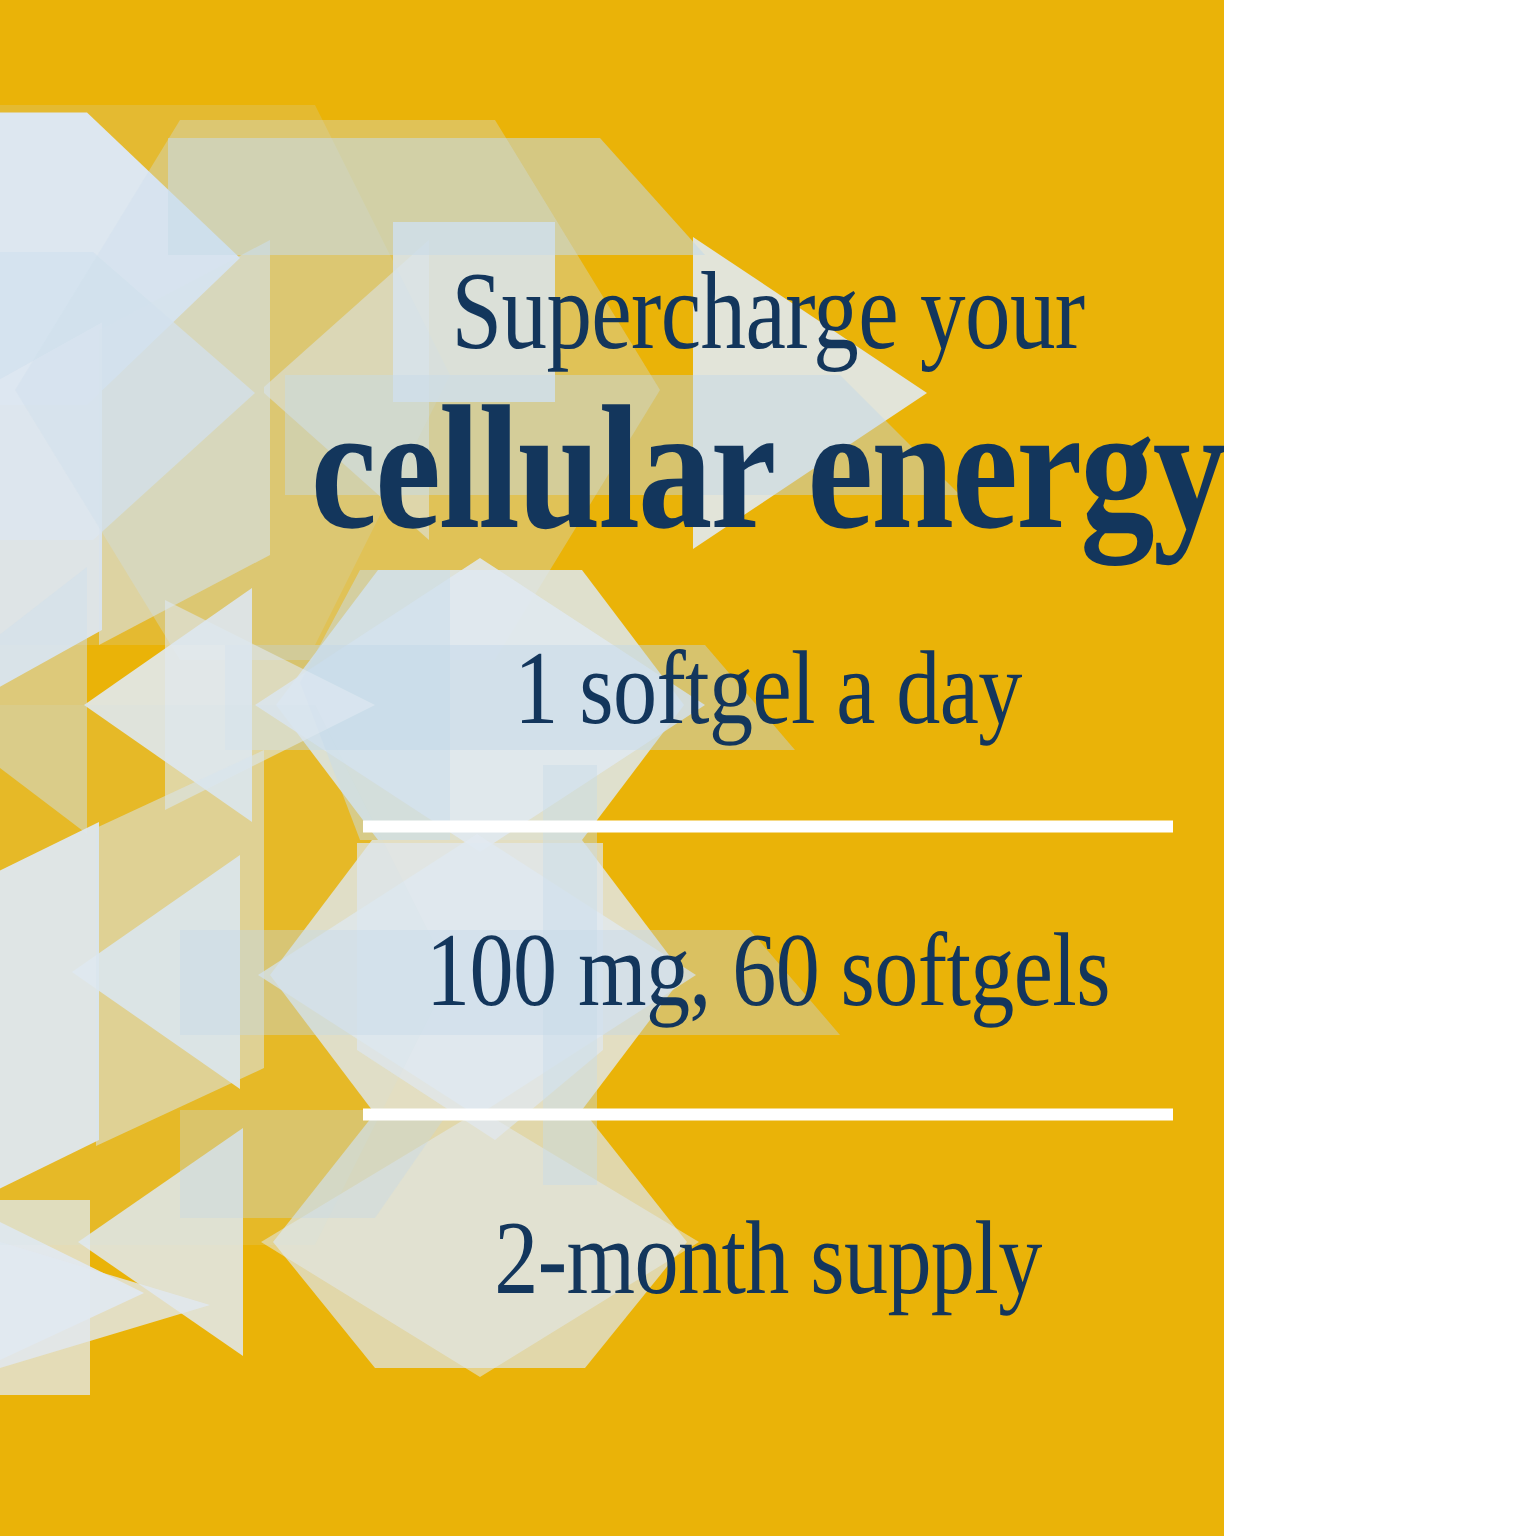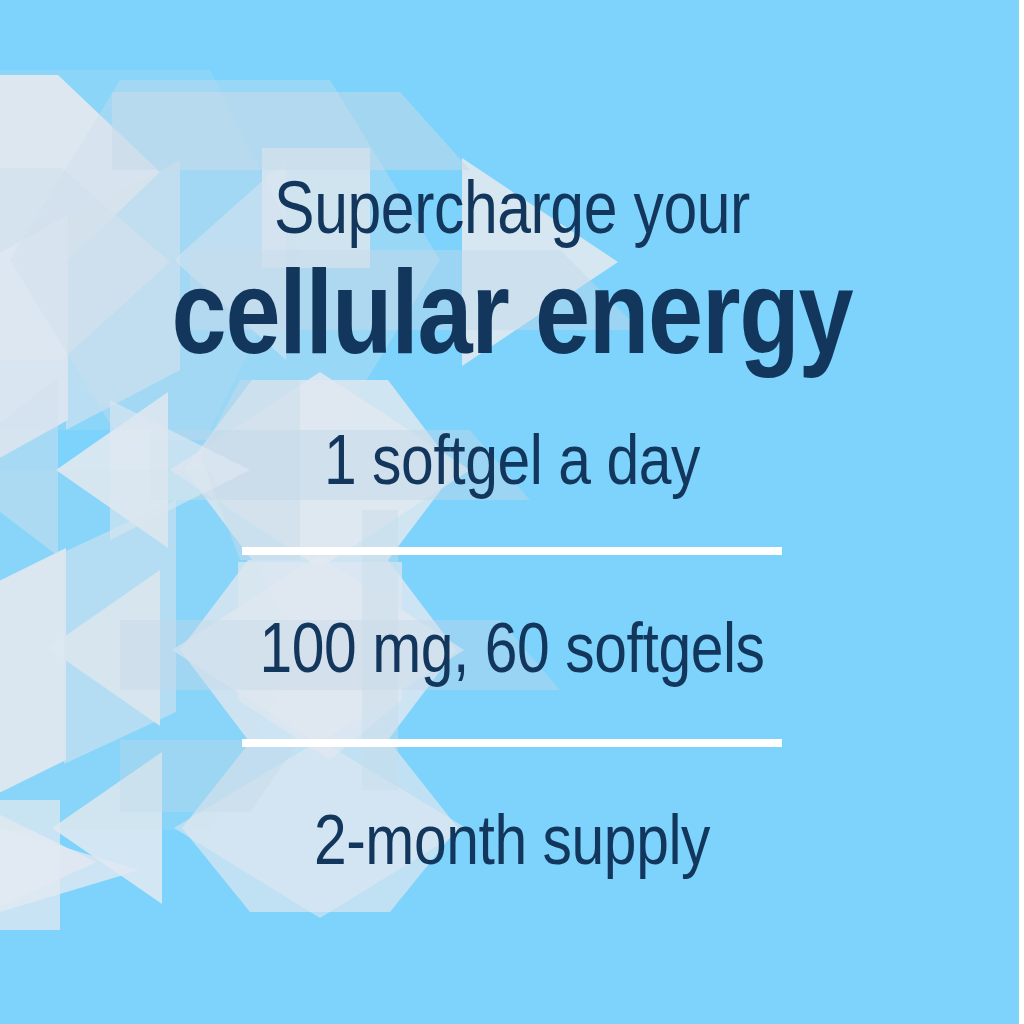--- a/index.html
+++ b/index.html
@@ -2,25 +2,25 @@
 <html><head>
 <meta charset="utf-8">
 <style>
   html, body {
     margin: 0;
     padding: 0;
     background: #ffffff;
   }
   #canvas {
     position: relative;
-    width: 1019px;
+    width: 816px;
     height: 1024px;
     overflow: hidden;
-    background: #7dd3fc;
-    font-family: Liberation Sans, sans-serif;
+    background: #eab308;
+    font-family: Liberation Serif, serif;
   }
 
   
   #bg-pattern {
     position: absolute;
     inset: 0;
     width: 1024px;
     height: 1024px;
     pointer-events: none;
   }

